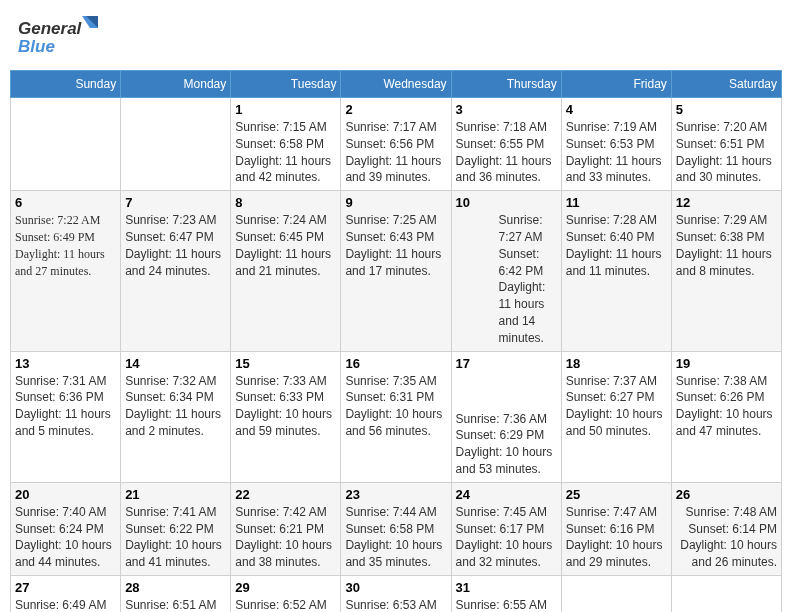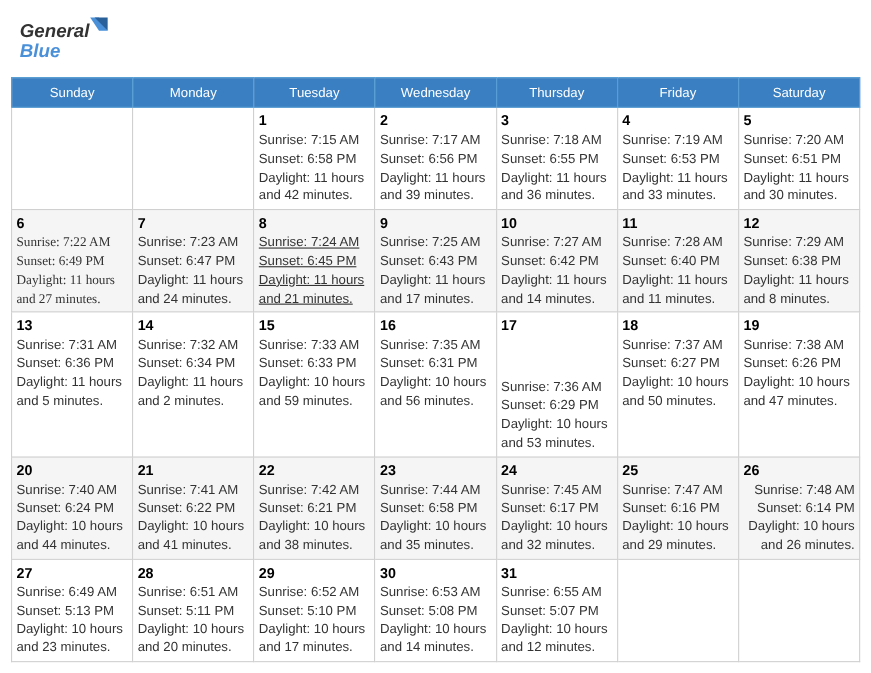--- a/index.html
+++ b/index.html
@@ -37,21 +37,21 @@
     }
     .calendar {
       width: 100%;
       border-collapse: collapse;
       font-size: 11px;
     }
     .calendar th {
       background-color: #3a7fc1;
       color: #fff;
       padding: 6px 4px;
-      text-align: center;
+      text-align: right;
       font-size: 12px;
       font-weight: normal;
       border: 1px solid #5a9fd4;
     }
     .calendar td {
       border: 1px solid #d0d0d0;
       vertical-align: top;
       padding: 4px;
       width: 110px;
       min-height: 70px;
@@ -150,33 +150,33 @@
 Daylight: 11 hours and 27 minutes.</div>
         </td>
         <td>
           <span class="day-number">7</span>
           <div class="cell-info" style="white-space: pre-line;">Sunrise: 7:23 AM
 Sunset: 6:47 PM
 Daylight: 11 hours and 24 minutes.</div>
         </td>
         <td>
           <span class="day-number">8</span>
-          <div class="cell-info" style="white-space: pre-line; text-decoration: underline;">Sunrise: 7:24 AM
+          <div class="cell-info" style="white-space: pre-line;">Sunrise: 7:24 AM
 Sunset: 6:45 PM
 Daylight: 11 hours and 21 minutes.</div>
         </td>
         <td>
           <span class="day-number">9</span>
           <div class="cell-info" style="white-space: pre-line;">Sunrise: 7:25 AM
 Sunset: 6:43 PM
 Daylight: 11 hours and 17 minutes.</div>
         </td>
         <td>
           <span class="day-number">10</span>
-          <div class="cell-info" style="white-space: pre-line;">Sunrise: 7:27 AM
+          <div class="cell-info" style="white-space: pre-line; margin-left: 43px;">Sunrise: 7:27 AM
 Sunset: 6:42 PM
 Daylight: 11 hours and 14 minutes.</div>
         </td>
         <td>
           <span class="day-number">11</span>
           <div class="cell-info" style="white-space: pre-line;">Sunrise: 7:28 AM
 Sunset: 6:40 PM
 Daylight: 11 hours and 11 minutes.</div>
         </td>
         <td>

